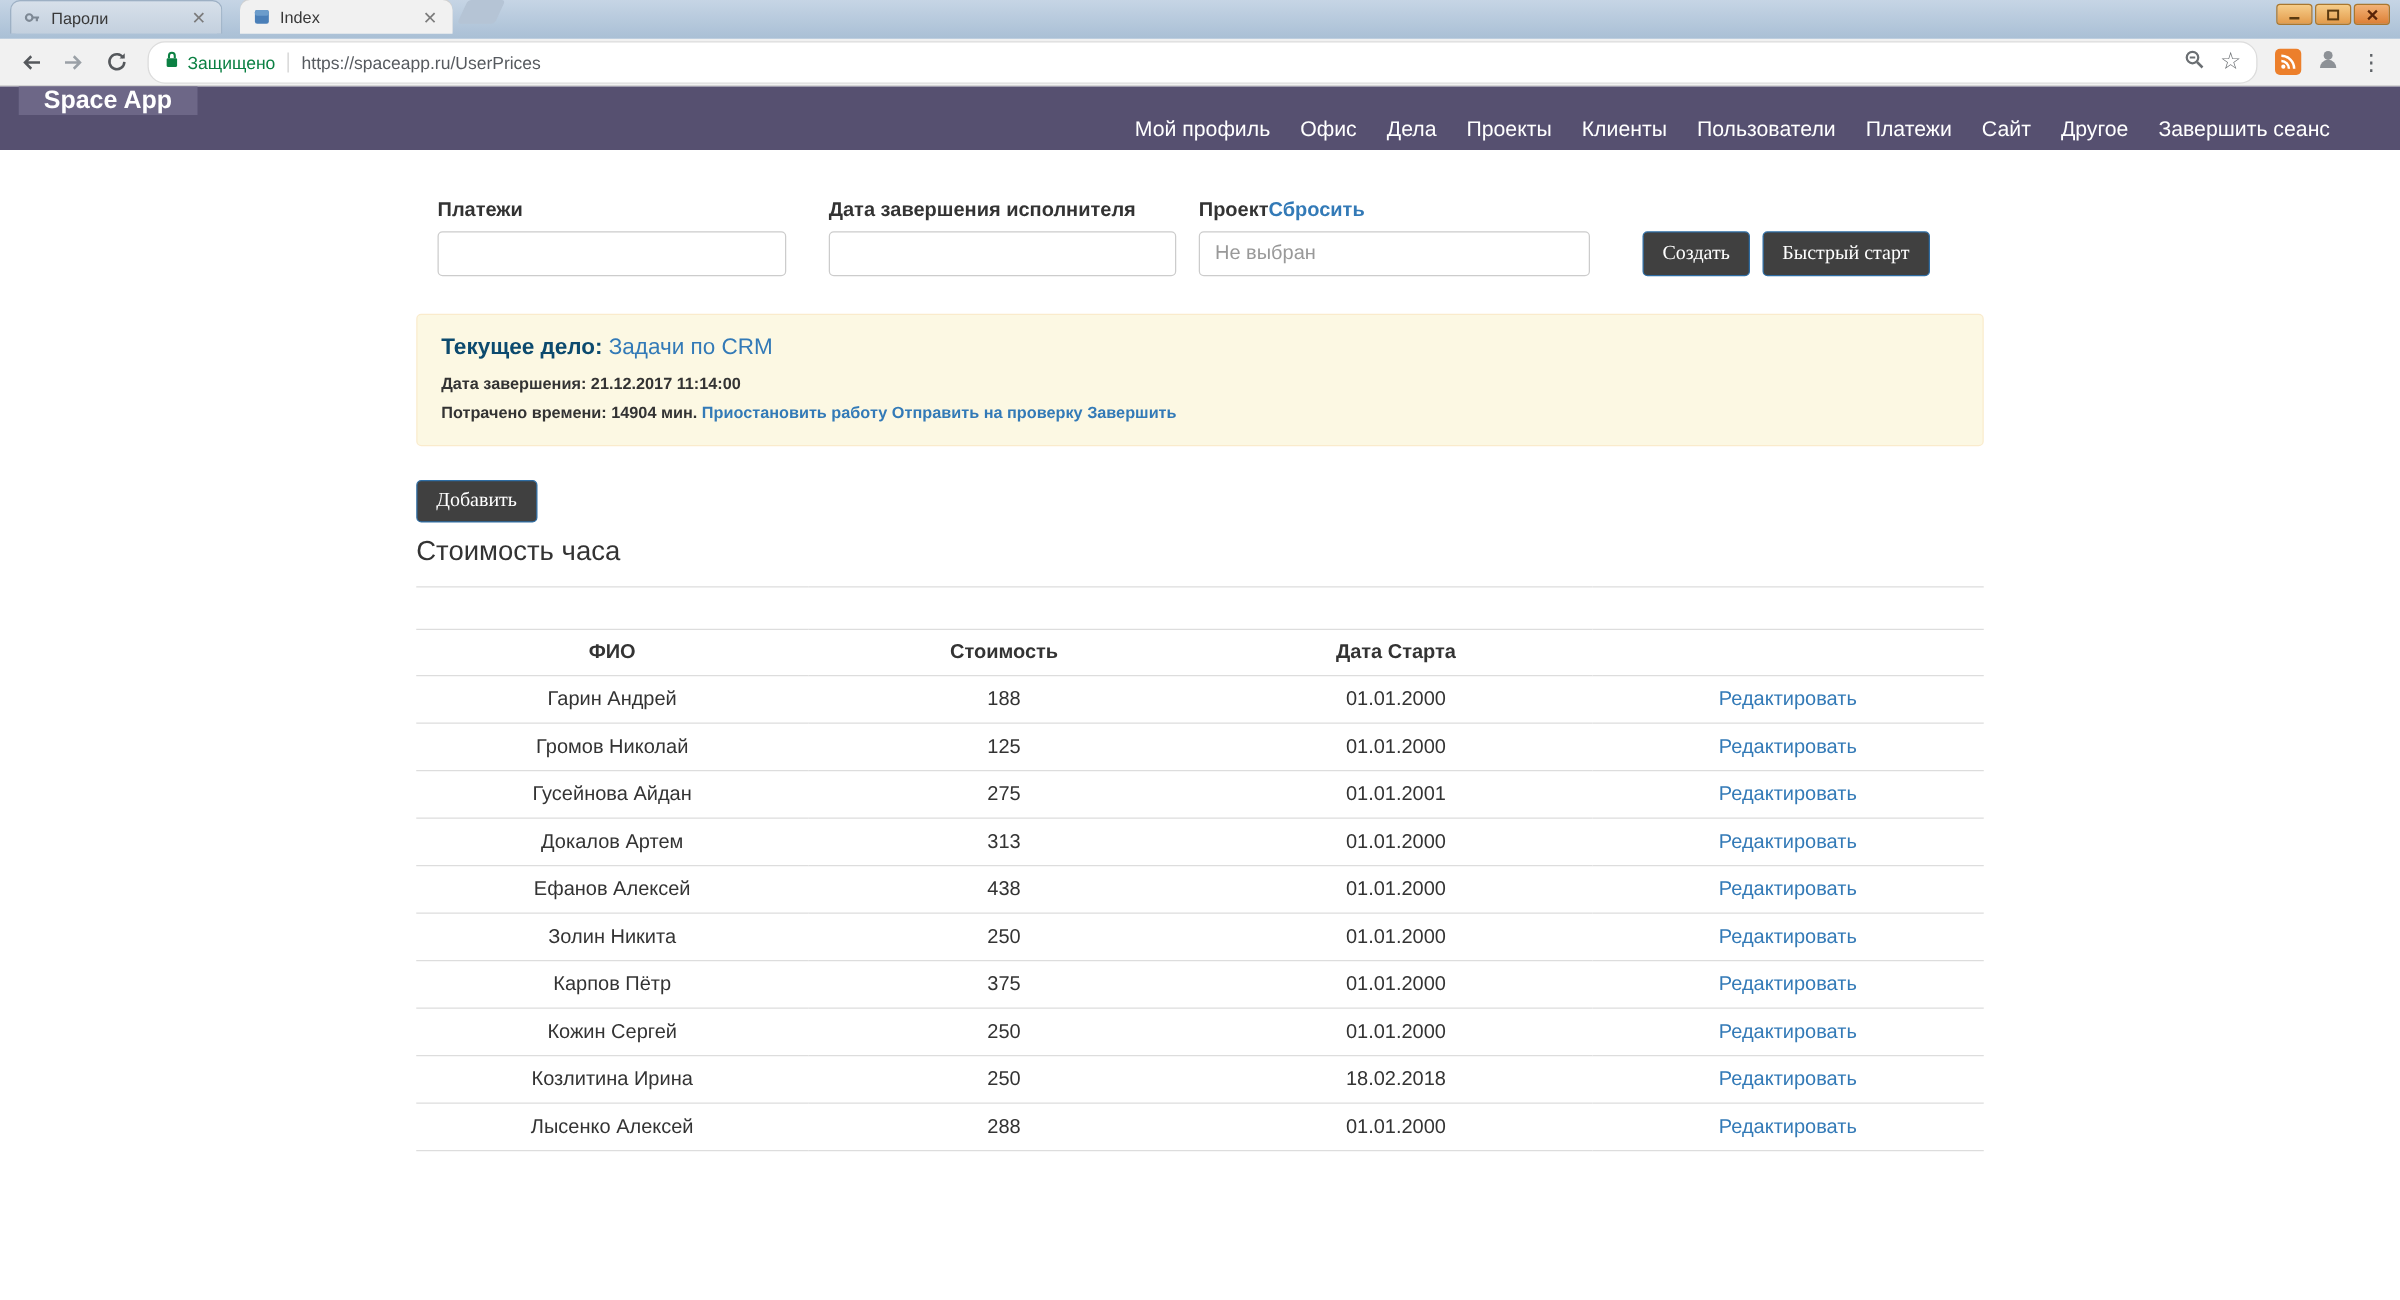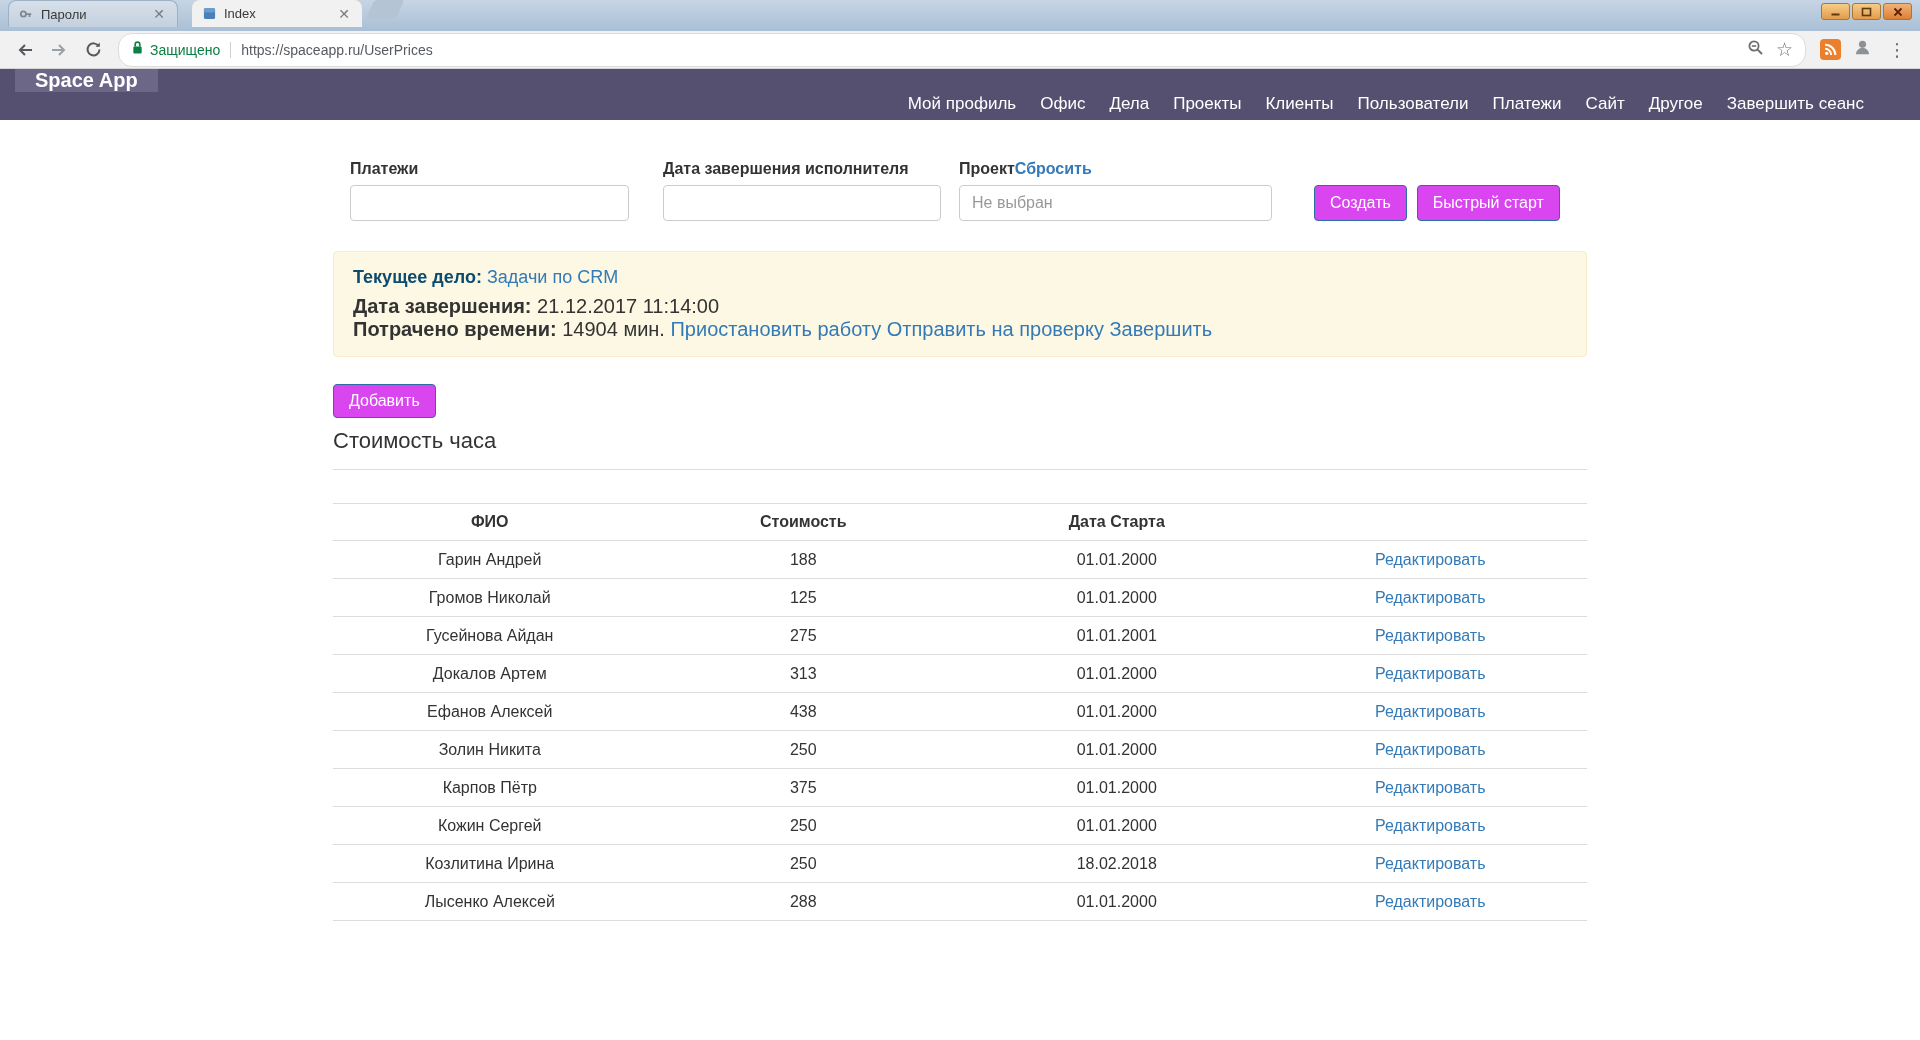--- a/index.html
+++ b/index.html
@@ -81,33 +81,33 @@
     padding:0 12px; font-size:16px; color:#555; background:#fff; outline:none;
     font-family:"Liberation Sans", sans-serif;
   }
   .form-control::placeholder { color:#999; opacity:1; }
   .fg-name { width:279px; margin-right:34px; }
   .fg-date { width:278px; margin-right:18px; }
   .fg-project { width:313px; margin-right:42px; }
   .reset-link { color:#337ab7; font-weight:bold; text-decoration:none; font-size:16px; }
   .btn {
     display:inline-flex; align-items:center; justify-content:center;
-    background:#d946ef; border:1px solid #2e6da4; color:#fff;
+    background:#404040; border:1px solid #2e6da4; color:#fff;
     font-size:16px; border-radius:4px; height:36px; padding:0 15px;
-    font-family:Liberation Sans, sans-serif; cursor:pointer; white-space:nowrap;
+    font-family:Liberation Serif, serif; cursor:pointer; white-space:nowrap;
   }
   .btn-quick { margin-left:10px; }
 
   .alert {
     margin-top:30px; background:#fcf8e3; border:1px solid #faebcc; border-radius:4px;
     padding:15px 19px; color:#333;
   }
   .alert-line1 { font-size:18px; margin-bottom:7px; }
   .alert-line1 .lbl { color:#0c4a6e; font-weight:bold; }
-  .alert-line { font-size:20px; line-height:23px; }
+  .alert-line { font-size:13px; line-height:23px;font-weight:bold; }
   .alert b { color:#333; }
   a.inline-link { color:#337ab7; text-decoration:none;margin-top:48px; }
 
   .add-btn { margin-top:27px; height:34px; }
   .section-title { font-size:22px; font-weight:400; color:#333; margin-top:10px; }
 
   table.prices { width:100%; border-collapse:collapse; margin-top:15px; }
   table.prices th, table.prices td { text-align:center; font-size:16px; padding:8px; }
   tr.spacer-row th { height:34px; border-top:1px solid #ddd; border-bottom:1px solid #ddd; padding:0; }
   tr.header-row th { font-weight:bold; border-bottom:1px solid #ddd; height:37px; }

